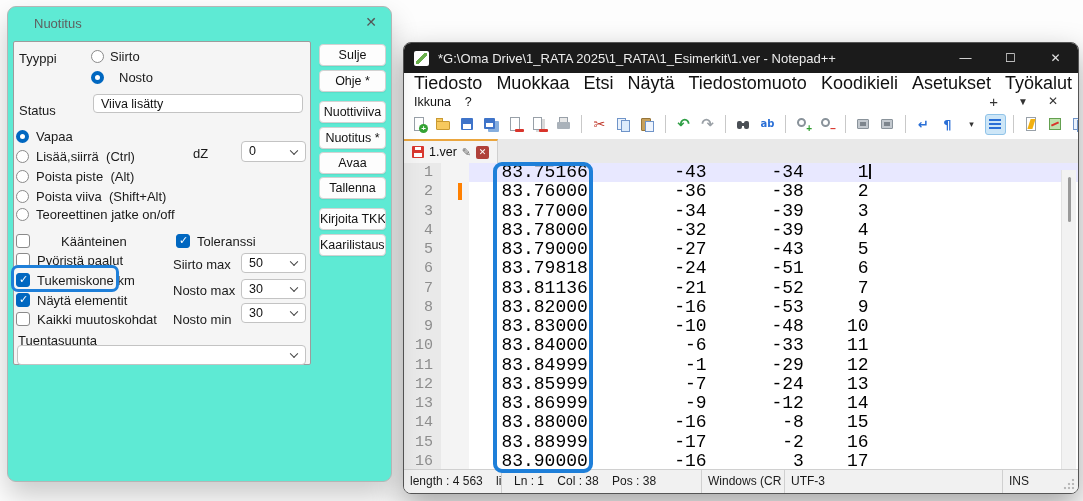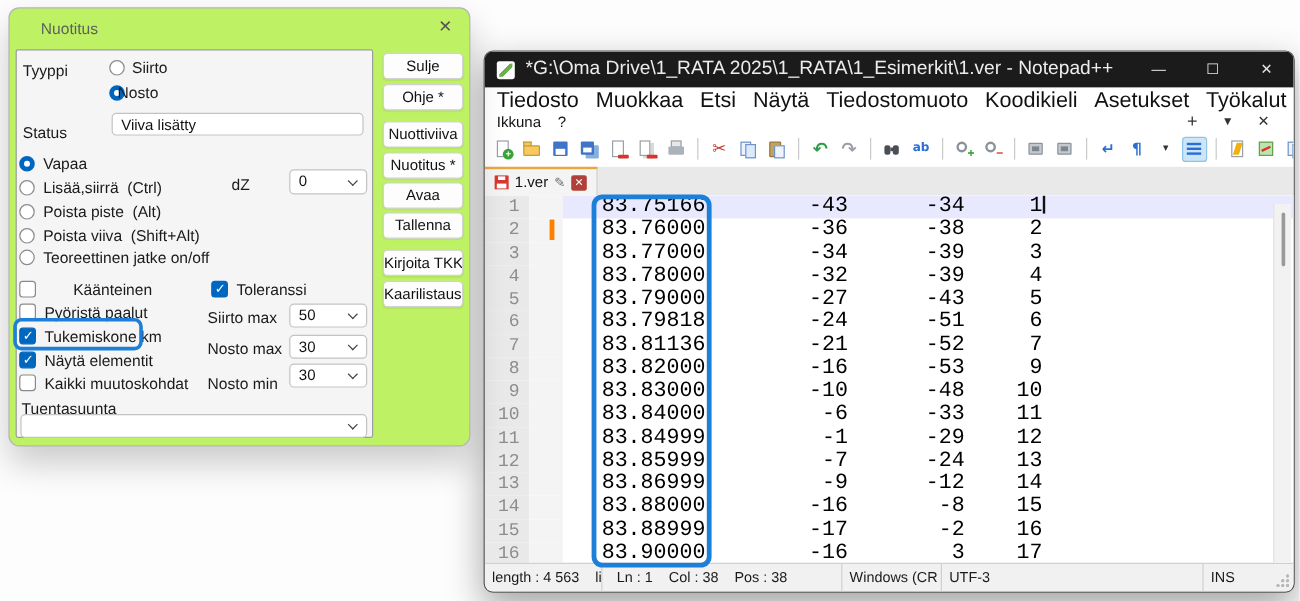--- a/index.html
+++ b/index.html
@@ -2,21 +2,21 @@
 <html><head>
 <meta charset="utf-8">
 <style>
   :root{ --ann:#1e7fd9; --accent:#0067c0; }
   *{box-sizing:border-box; margin:0; padding:0;}
   html,body{width:1083px;height:501px;}
   body{font-family:"Liberation Sans","DejaVu Sans",sans-serif; background:#fdfdfd; position:relative; overflow:hidden;}
   .stage{position:absolute; inset:0;}
 
   
-  .dialog{position:absolute; left:7px; top:6px; width:385px; height:366px; background:#bef264;
+  .dialog{position:absolute; left:7px; top:6px; width:385px; height:476px; background:#5eead4;
           border:1px solid #b5b5b5; border-radius:9px; box-shadow:0 14px 28px rgba(0,0,0,.20); z-index:2;}
   .dlg-title{position:absolute; left:26px; top:9px; font-size:13px; color:#5f5f5f;}
   .dlg-close{position:absolute; right:14px; top:7px; font-size:14px; color:#555; cursor:pointer;}
   .group{position:absolute; left:5px; top:34px; width:298px; height:324px; border:1px solid #9c9c9c; border-radius:2px; background:#f5f5f5;}
   .lbl{position:absolute; font-size:13px; color:#1a1a1a; white-space:pre;}
   .radio{position:absolute; width:13px; height:13px; border-radius:50%; background:#fff; border:1px solid #8a8a8a;}
   .radio.sel{border:4px solid var(--accent);}
   .check{position:absolute; width:14px; height:14px; border-radius:3px; background:#fff; border:1px solid #8a8a8a;}
   .check.on{background:var(--accent); border-color:var(--accent);}
   .check.on::after{content:"✓"; color:#fff; font-size:11px; position:absolute; left:2px; top:-1px;}
@@ -25,21 +25,21 @@
   .dbtn{position:absolute; left:311px; width:67px; height:22px; background:#fdfdfd; border:1px solid #d2d2d2; border-radius:4px;
         font-size:12.5px; color:#111; text-align:center; line-height:20px; box-shadow:0 1px 1px rgba(0,0,0,.06); cursor:pointer; white-space:nowrap; overflow:hidden;}
   .ann{position:absolute; border:3px solid var(--ann); border-radius:7px; z-index:30; pointer-events:none;}
 
   
   .npp{position:absolute; left:403px; top:42px; width:676px; height:452px; background:#fff; border-radius:8px;
        border:1px solid #555; box-shadow:0 12px 30px rgba(0,0,0,.35); z-index:1; display:flex; flex-direction:column; overflow:hidden;}
   .titlebar{height:30px; background:#1b1b1b; display:flex; align-items:center; flex:none;}
   .nppico{width:15px; height:15px; margin-left:10px; background:#fff; border-radius:2px; position:relative; flex:none;}
   .nppico::after{content:""; position:absolute; inset:2px; background:linear-gradient(135deg,transparent 40%,#6ab04c 40%,#6ab04c 62%,transparent 62%);}
-  .title-text{color:#ececec; font-size:16px; margin-left:9px; white-space:nowrap; overflow:hidden; flex:1;}
+  .title-text{color:#ececec; font-size:13px; margin-left:9px; white-space:nowrap; overflow:hidden; flex:1;}
   .wctl{width:45px; height:30px; line-height:30px; text-align:center; color:#e6e6e6; font-size:12px; flex:none; cursor:pointer;}
   .menurow1{height:21px; background:#fff; display:flex; align-items:center; padding-left:3px; flex:none;}
   .menu-item{font-size:18px; color:#111; padding:0 7px; cursor:pointer; white-space:nowrap;}
   .menurow2{height:15px; background:#fff; display:flex; align-items:center; padding-left:3px; flex:none;}
   .menurow2 .spacer{flex:1;}
   .m2ctl{font-size:12px; color:#333; margin-right:20px; cursor:pointer; line-height:15px;}
   .toolbar{height:30px; background:#fff; display:flex; align-items:center; padding-left:5px; gap:3px; flex:none;}
   .tb-sep{width:1px; height:18px; background:#c9c9c9; margin:0 4px; flex:none;}
   .tb-btn{width:21px; height:21px; display:flex; align-items:center; justify-content:center; border-radius:3px; flex:none; cursor:pointer;}
   .tb-btn.active{background:#cde6f7; border:1px solid #90c3e8;}
@@ -123,21 +123,21 @@
   <section class="dialog">
     <div class="dlg-title">Nuotitus</div>
     <span class="dlg-close">✕</span>
     <div class="group"></div>
 
     <span class="lbl" style="left:11px;top:44px">Tyyppi</span>
     <div id="typeRadios">
         <span class="radio" style="left: 83px; top: 43px;"></span>
         <span class="lbl" style="left: 102px; top: 42px;">Siirto</span>
         <span class="radio sel" style="left: 83px; top: 64px;"></span>
-        <span class="lbl" style="left: 90px; top: 63px;">Nosto</span>
+        <span class="lbl" style="left: 111px; top: 63px;">Nosto</span>
       </div>
 
     <span class="lbl" style="left:11px;top:96px">Status</span>
     <div class="field" style="left:85px;top:87px;width:210px;height:19px">
       <span>Viiva lisätty</span>
     </div>
 
     <div id="modeRadios">
         <span class="radio sel" style="left: 8px; top: 123px;"></span>
         <span class="lbl" style="left: 28px; top: 122px;">Vapaa</span>

